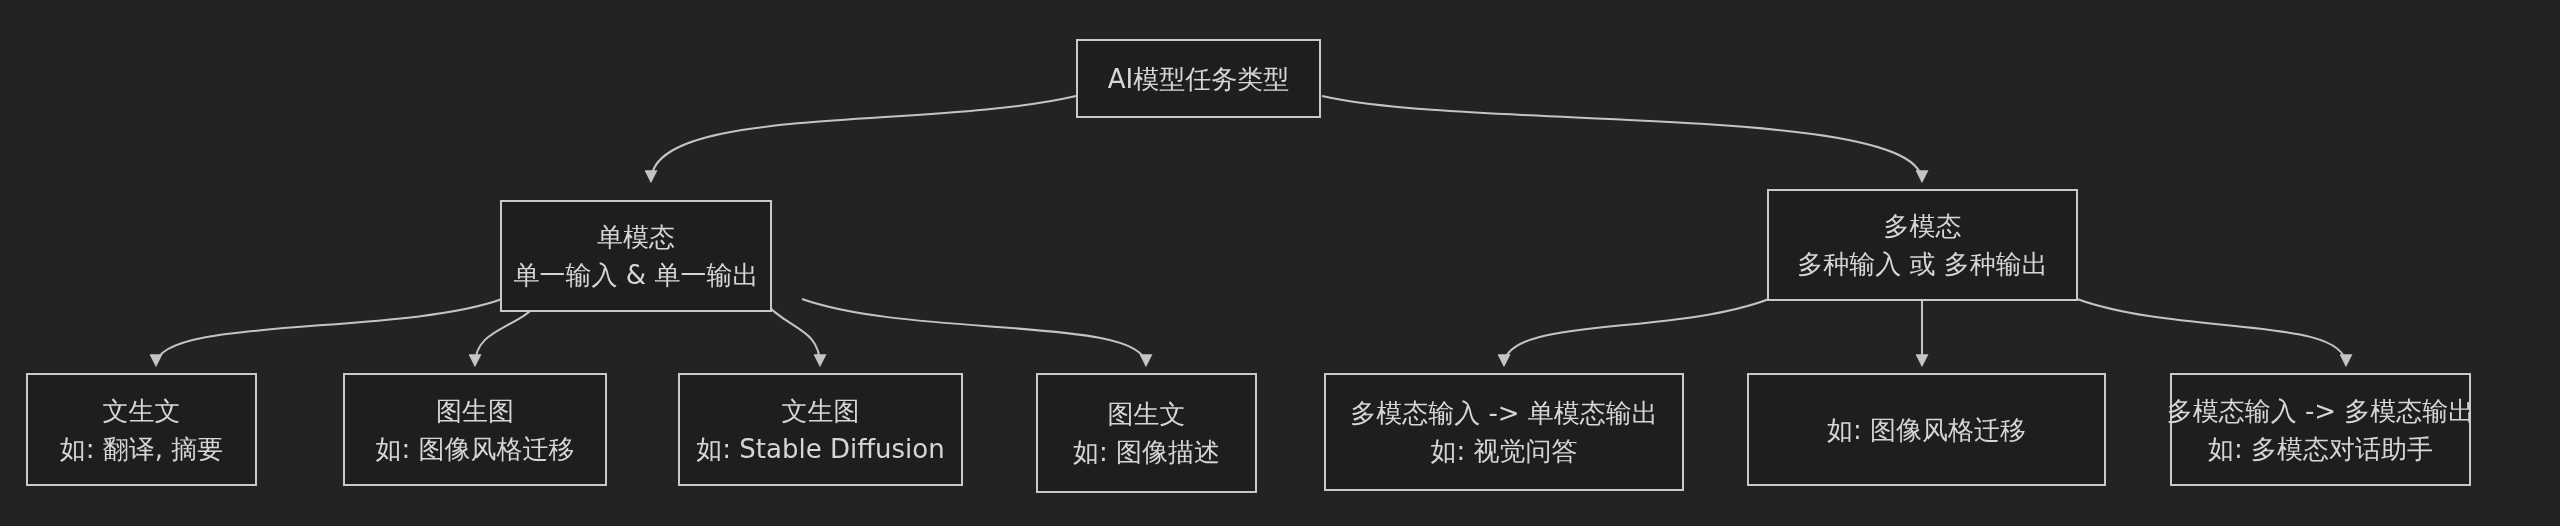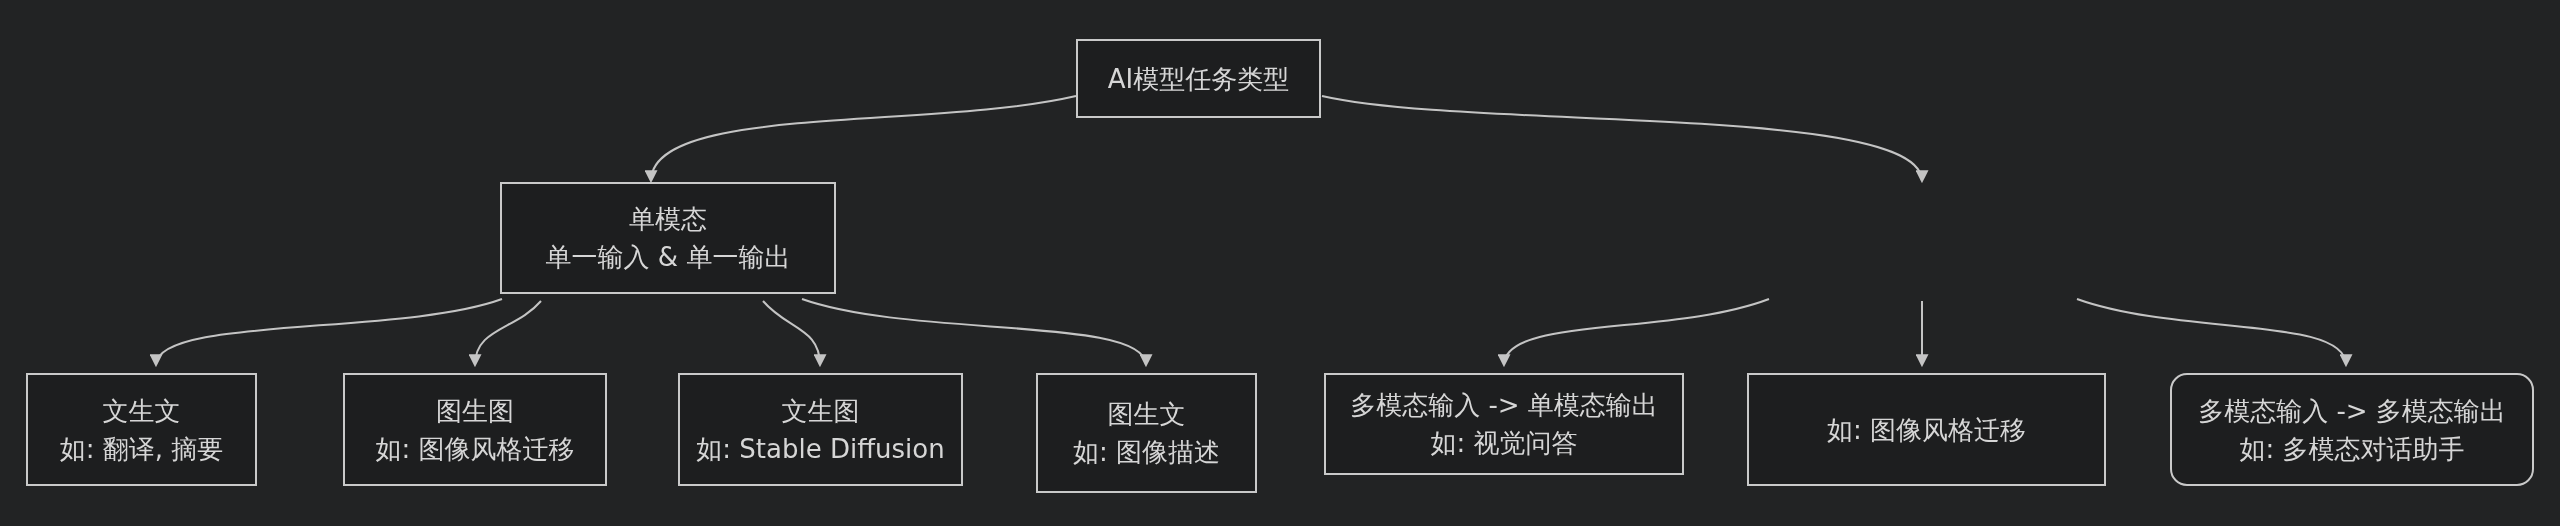--- a/index.html
+++ b/index.html
@@ -54,46 +54,50 @@
 
     <path class="edge" d="M 1769 299 C 1672 336, 1504 316, 1504 365" marker-end="url(#arrowhead)"></path>
     <path class="edge" d="M 1922 301 L 1922 365" marker-end="url(#arrowhead)"></path>
     <path class="edge" d="M 2077 299 C 2180 336, 2346 316, 2346 365" marker-end="url(#arrowhead)"></path>
   </svg>
 
   <div class="node" style="left:1076px;top:39px;width:245px;height:79px;">
     <div>AI模型任务类型</div>
   </div>
 
-  <div class="node" style="left:500px;top:182px;width:336px;height:112px;">
+  <div class="node" style="left:500px;top:200px;width:272px;height:112px;">
     <div>单模态</div>
     <div>单一输入 &amp; 单一输出</div>
+  </div>
+  <div class="node" style="left:1767px;top:189px;width:311px;height:112px;">
+    <div>多模态</div>
+    <div>多种输入 或 多种输出</div>
   </div>
 
   <div class="node" style="left:26px;top:373px;width:231px;height:113px;">
     <div>文生文</div>
     <div>如: 翻译, 摘要</div>
   </div>
   <div class="node" style="left:343px;top:373px;width:264px;height:113px;">
     <div>图生图</div>
     <div>如: 图像风格迁移</div>
   </div>
   <div class="node" style="left:678px;top:373px;width:285px;height:113px;">
     <div>文生图</div>
     <div>如: Stable Diffusion</div>
   </div>
   <div class="node" style="left:1036px;top:373px;width:221px;height:120px;">
     <div>图生文</div>
     <div>如: 图像描述</div>
   </div>
-  <div class="node" style="left:1324px;top:373px;width:360px;height:102px;">
+  <div class="node" style="left:1324px;top:373px;width:360px;height:118px;">
     <div>多模态输入 -&gt; 单模态输出</div>
     <div>如: 视觉问答</div>
   </div>
   <div class="node" style="left:1747px;top:373px;width:359px;height:113px;">
     <div>如: 图像风格迁移</div>
   </div>
-  <div class="node" style="left:2170px;top:373px;width:364px;height:113px;border-radius:17px;">
+  <div class="node" style="left:2170px;top:373px;width:301px;height:113px;">
     <div>多模态输入 -&gt; 多模态输出</div>
     <div>如: 多模态对话助手</div>
   </div>
 
 </div>
 
 </body></html>

